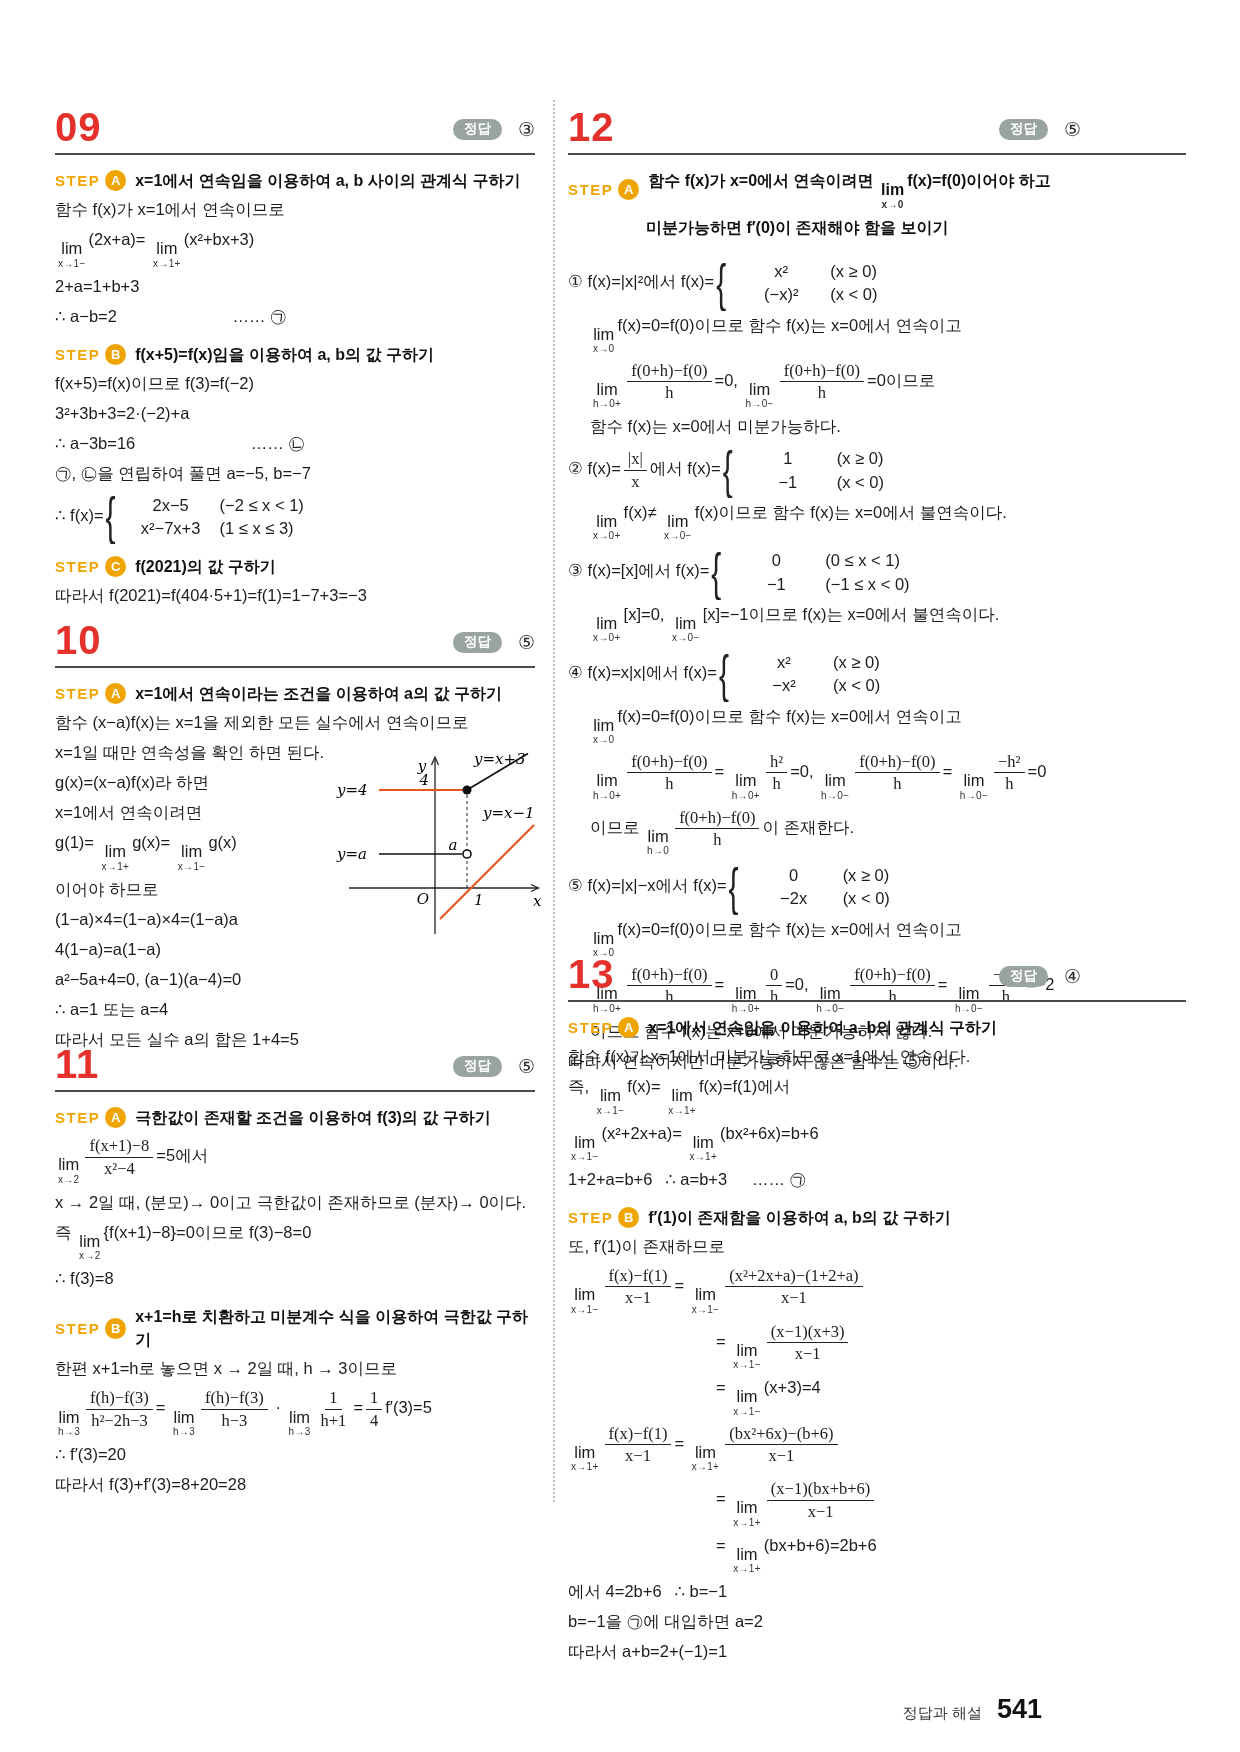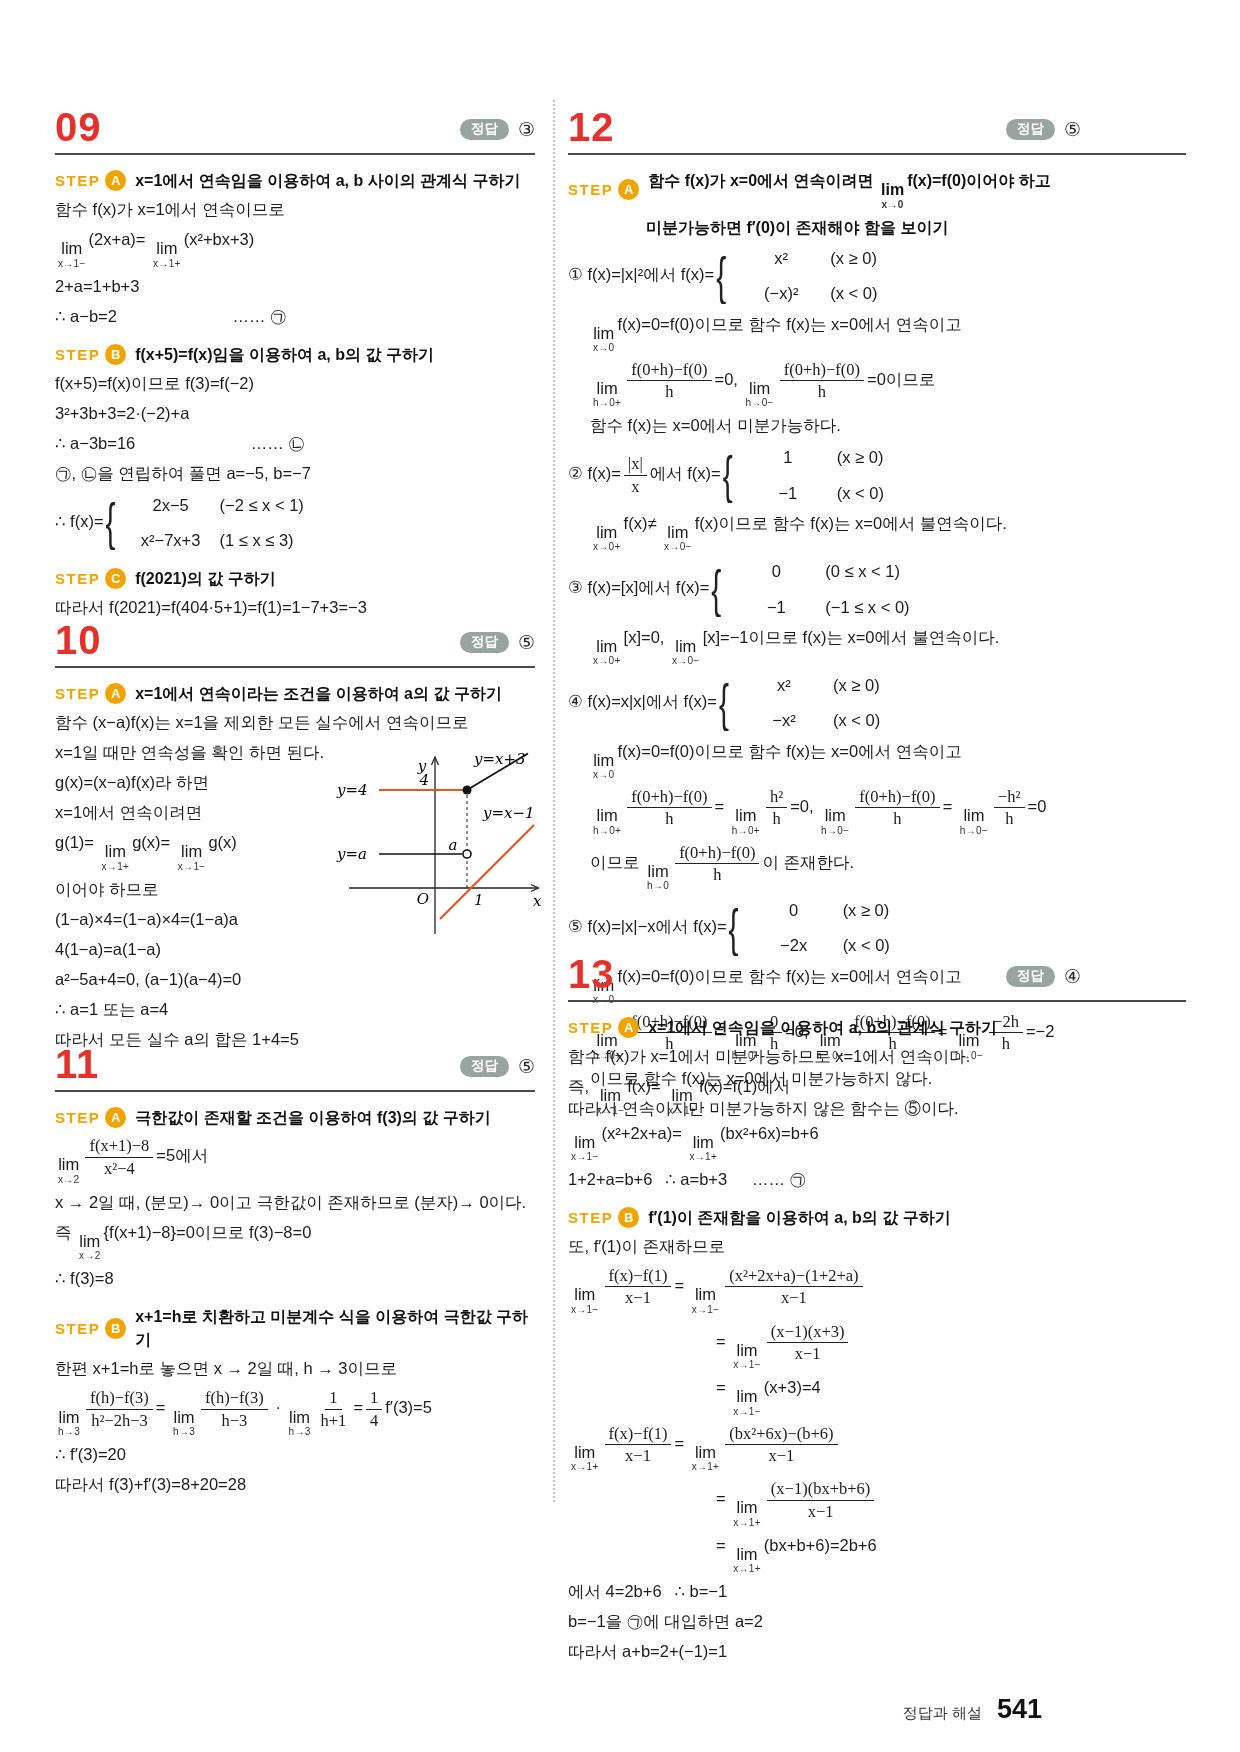--- a/index.html
+++ b/index.html
@@ -5,42 +5,42 @@
   html,body{margin:0;padding:0;}
   body{
     width:1240px;height:1752px;position:relative;background:#fff;
     font-family:"Liberation Sans",sans-serif;color:#1c1c1c;font-size:16.5px;
     overflow:hidden;
   }
   .divider{position:absolute;left:553px;top:100px;height:1402px;border-left:2px dotted #c2c2c2;}
   .problem{position:absolute;}
   .phead{position:relative;border-bottom:2px solid #4a4a4a;padding-bottom:4px;margin-bottom:14px;}
   .pnum{font-size:40px;font-weight:800;color:#e5312b;letter-spacing:1px;line-height:1.1;}
-  .pbadge{position:absolute;bottom:12px;display:inline-flex;align-items:center;gap:9px;}
+  .pbadge{position:absolute;bottom:12px;display:inline-flex;align-items:center;gap:16px;}
   .pill{background:#99a39f;color:#fff;font-size:13.5px;font-weight:700;border-radius:11px;padding:2px 11px 3px;line-height:1.2;}
   .anum{font-size:19px;color:#2a2a2a;}
   .step{display:flex;align-items:center;margin:14px 0 6px 0;}
   .sword{color:#f0a400;font-weight:800;font-size:15px;letter-spacing:1.5px;}
   .scirc{width:21px;height:21px;border-radius:50%;background:#f0a400;color:#fff;font-weight:800;
          display:inline-flex;align-items:center;justify-content:center;font-size:13px;margin:0 9px 0 5px;flex:none;}
   .stitle{font-weight:700;font-size:16px;color:#111;line-height:1.45;}
-  .stitle2{font-weight:700;font-size:16px;color:#111;margin:2px 0 6px 78px;line-height:1.45;}
+  .stitle2{font-weight:700;font-size:16px;color:#111;margin:2px 0 19px 78px;line-height:1.45;}
   .pline{margin:6px 0;line-height:1.45;min-height:24px;}
   
   .lm{display:inline-flex;flex-direction:column;align-items:center;vertical-align:-9px;margin:0 3px;}
   .lt{line-height:1.05;}
   .ls{font-size:10px;line-height:1;margin-top:1px;color:#333;letter-spacing:.3px;}
   
   .fr{display:inline-flex;flex-direction:column;align-items:center;vertical-align:middle;margin:0 3px;text-align:center;font-family:Liberation Serif, serif;}
   .fn{border-bottom:1.3px solid #222;padding:0 4px;line-height:1.3;}
   .fd{padding:0 4px;line-height:1.3;}
   
   .cs{display:inline-flex;align-items:center;vertical-align:middle;margin:2px 0 2px 2px;}
   .cb{font-size:30px;font-weight:300;display:inline-block;transform:scaleY(1.75);line-height:1;margin-right:6px;color:#222;}
-  .cr{display:inline-flex;flex-direction:column;gap:13px;}
+  .cr{display:inline-flex;flex-direction:column;gap:1px;}
   .crw{display:flex;}
   .ce{min-width:98px;text-align:center;line-height:1.35;}
   .cc{line-height:1.35;}
   .figure{position:absolute;left:280px;top:132px;width:215px;height:195px;}
   .figure text{font-family:"DejaVu Serif",serif;font-style:italic;}
   .footer{position:absolute;top:1686px;right:198px;display:flex;align-items:baseline;gap:15px;}
   .footer-label{font-size:15px;color:#333;}
   .footer-page{font-size:27px;font-weight:800;color:#111;margin-top:8px;}
 </style>
 </head>

